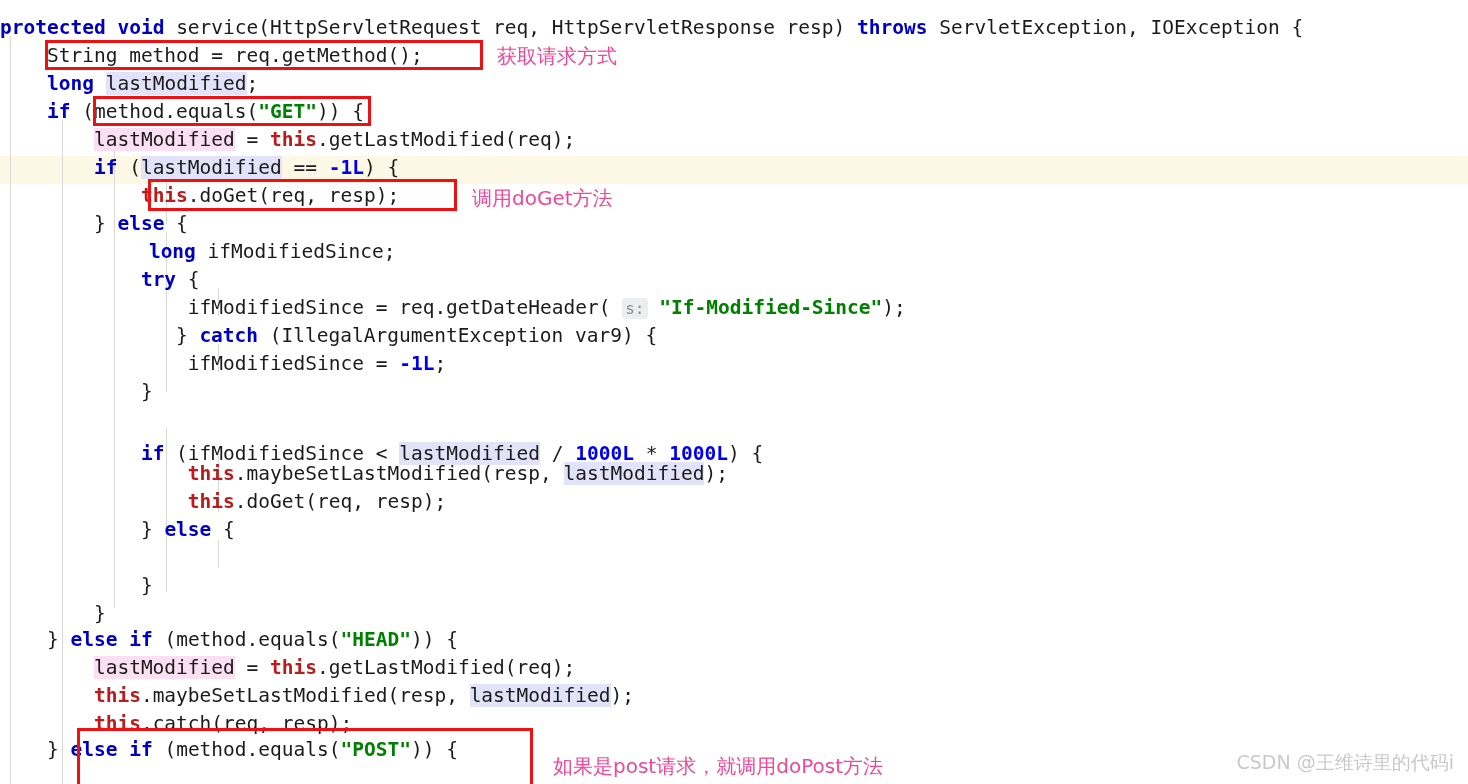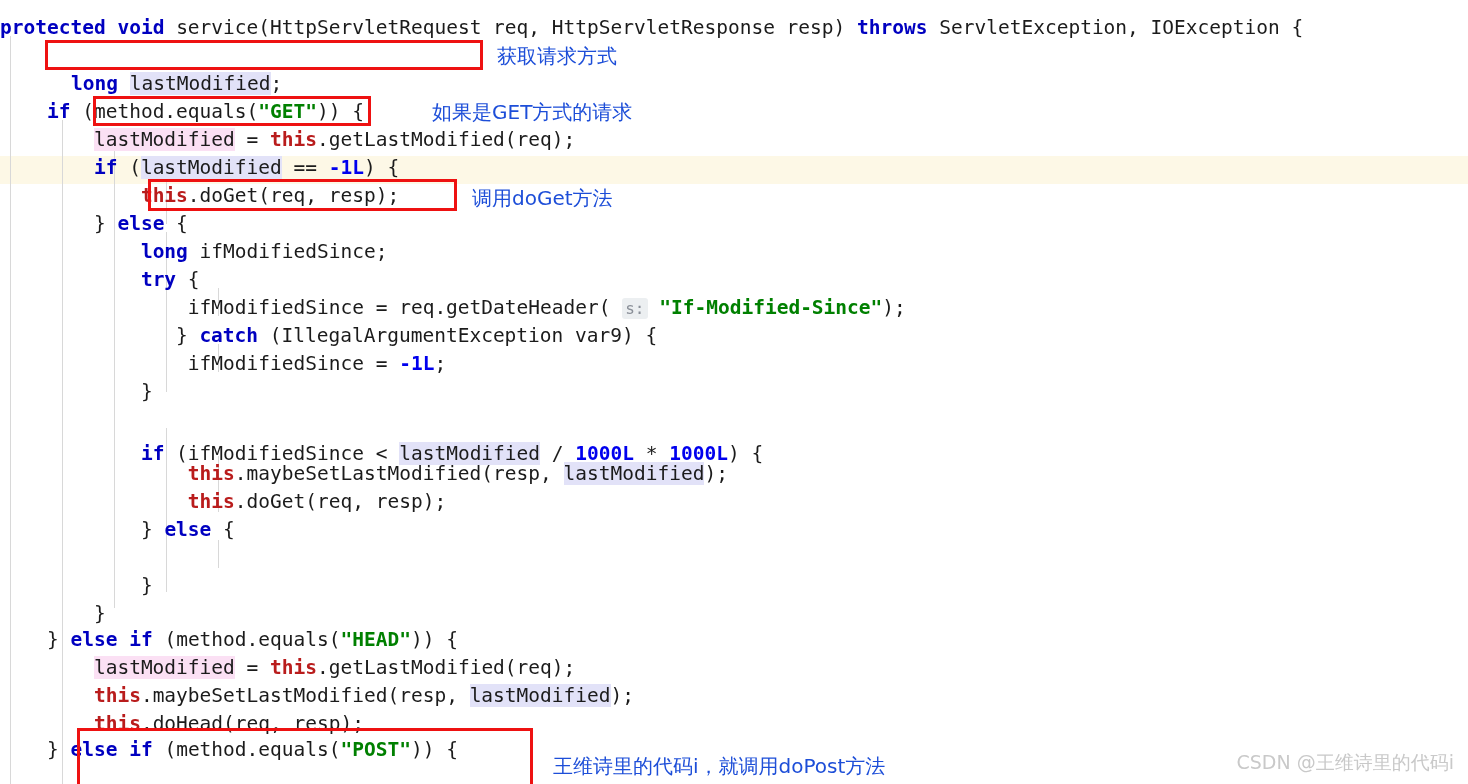--- a/index.html
+++ b/index.html
@@ -80,21 +80,21 @@
     position: absolute;
     border: 3px solid #ee1111;
     box-sizing: border-box;
     background: transparent;
     pointer-events: none;
   }
 
   
   .note {
     position: absolute;
-    color: #1d4ed8;
+    color: #ec4899;
     font-family: "DejaVu Sans", "Liberation Sans", sans-serif;
     font-size: 20px;
     line-height: 24px;
     white-space: pre;
   }
 
   
   #watermark {
     position: absolute;
     right: 14px;
@@ -120,34 +120,35 @@
   <div class="guide" style="left:166px; top:216px; height:160px;"></div>
   <div class="guide" style="left:166px; top:412px; height:164px;"></div>
   <div class="guide" style="left:218px; top:272px; height:28px;"></div>
   <div class="guide" style="left:218px; top:328px; height:28px;"></div>
   <div class="guide" style="left:218px; top:440px; height:56px;"></div>
   <div class="guide" style="left:218px; top:524px; height:28px;"></div>
   <div class="guide" style="left:62px;  top:750px; height:34px;"></div>
 
   <div class="line" style="top:-2px;"><span class="kw">protected</span><span class="pl"> </span><span class="kw">void</span><span class="pl"> service(HttpServletRequest req, HttpServletResponse resp) </span><span class="kw">throws</span><span class="pl"> ServletException, IOException {</span></div>
 
+  <div class="line" style="top:26px;"><span class="pl">    String method = req.getMethod();</span></div>
 
-  <div class="line" style="top:54px;padding-left:24px;"><span class="pl">    </span><span class="kw">long</span><span class="pl"> </span><span class="hl-read">lastModified</span><span class="pl">;</span></div>
+  <div class="line" style="top:54px;"><span class="pl">    </span><span class="kw">long</span><span class="pl"> </span><span class="hl-read">lastModified</span><span class="pl">;</span></div>
 
   <div class="line" style="top:82px;"><span class="pl">    </span><span class="kw">if</span><span class="pl"> (method.equals(</span><span class="str">"GET"</span><span class="pl">)) {</span></div>
 
   <div class="line" style="top:110px;"><span class="pl">        </span><span class="hl-write">lastModified</span><span class="pl"> = </span><span class="thisk">this</span><span class="pl">.getLastModified(req);</span></div>
 
   <div class="line" style="top:138px;"><span class="pl">        </span><span class="kw">if</span><span class="pl"> (</span><span class="hl-read">lastModified</span><span class="pl"> == </span><span class="num">-1L</span><span class="pl">) {</span></div>
 
   <div class="line" style="top:166px;"><span class="pl">            </span><span class="thisk">this</span><span class="pl">.doGet(req, resp);</span></div>
 
   <div class="line" style="top:194px;"><span class="pl">        } </span><span class="kw">else</span><span class="pl"> {</span></div>
 
-  <div class="line" style="top:222px;"><span class="pl">            </span><span class="kw">long</span><span class="pl"> ifModifiedSince;</span></div>
+  <div class="line" style="top:222px;padding-left:8px;"><span class="pl">            </span><span class="kw">long</span><span class="pl"> ifModifiedSince;</span></div>
 
   <div class="line" style="top:278px;"><span class="pl">                ifModifiedSince = req.getDateHeader( </span><span class="param-hint">s:</span><span class="pl"> </span><span class="str">"If-Modified-Since"</span><span class="pl">);</span></div>
 
   <div class="line" style="top:250px;"><span class="pl">            </span><span class="kw">try</span><span class="pl"> {</span></div>
 
   <div class="line" style="top:306px;margin-left:35px;"><span class="pl">            } </span><span class="kw">catch</span><span class="pl"> (IllegalArgumentException var9) {</span></div>
 
   <div class="line" style="top:334px;"><span class="pl">                ifModifiedSince = </span><span class="num">-1L</span><span class="pl">;</span></div>
 
   <div class="line" style="top:362px;"><span class="pl">            }</span></div>
@@ -166,30 +167,29 @@
   <div class="line" style="top:556px;"><span class="pl">            }</span></div>
 
   <div class="line" style="top:584px;"><span class="pl">        }</span></div>
 
   <div class="line" style="top:610px;"><span class="pl">    } </span><span class="kw">else</span><span class="pl"> </span><span class="kw">if</span><span class="pl"> (method.equals(</span><span class="str">"HEAD"</span><span class="pl">)) {</span></div>
 
   <div class="line" style="top:638px;"><span class="pl">        </span><span class="hl-write">lastModified</span><span class="pl"> = </span><span class="thisk">this</span><span class="pl">.getLastModified(req);</span></div>
 
   <div class="line" style="top:666px;"><span class="pl">        </span><span class="thisk">this</span><span class="pl">.maybeSetLastModified(resp, </span><span class="hl-read">lastModified</span><span class="pl">);</span></div>
 
-  <div class="line" style="top:694px;"><span class="pl">        </span><span class="thisk">this</span><span class="pl">.doHead(req, resp);</span></div>
+  <div class="line" style="top:694px;"><span class="pl">        </span><span class="thisk">this</span><span class="pl">.catch(req, resp);</span></div>
 
   <div class="line" style="top:720px;"><span class="pl">    } </span><span class="kw">else</span><span class="pl"> </span><span class="kw">if</span><span class="pl"> (method.equals(</span><span class="str">"POST"</span><span class="pl">)) {</span></div>
 
 
   <div class="redbox" style="left:45px;  top:24px;  width:438px; height:30px;"></div>
   <div class="redbox" style="left:93px;  top:80px;  width:278px; height:30px;"></div>
   <div class="redbox" style="left:148px; top:163px; width:309px; height:32px;"></div>
   <div class="redbox" style="left:77px;  top:712px; width:456px; height:64px;"></div>
 
   <div class="note" style="left:497px; top:28px;">获取请求方式</div>
-  <div class="note" style="left:432px; top:84px;">如果是GET方式的请求</div>
   <div class="note" style="left:472px; top:170px;">调用doGet方法</div>
-  <div class="note" style="left:553px; top:738px;">王维诗里的代码i，就调用doPost方法</div>
+  <div class="note" style="left:553px; top:738px;">如果是post请求，就调用doPost方法</div>
 
 </div>
 
 <div id="watermark">CSDN @王维诗里的代码i</div>
 
 </body></html>

